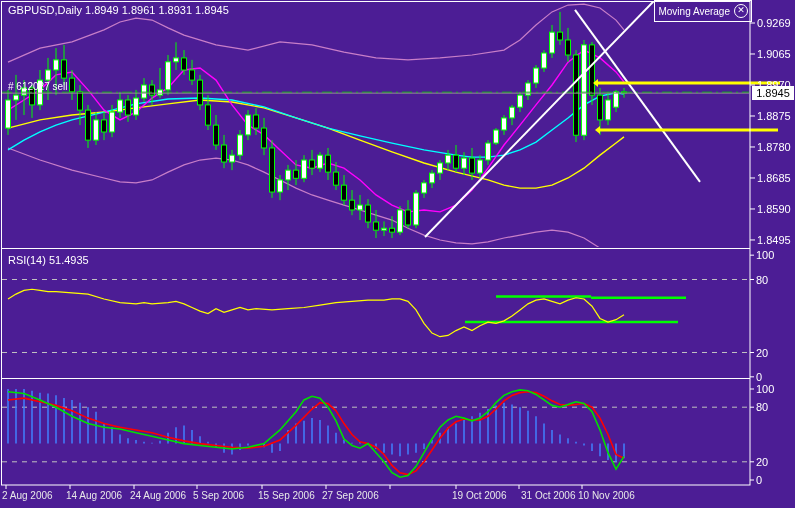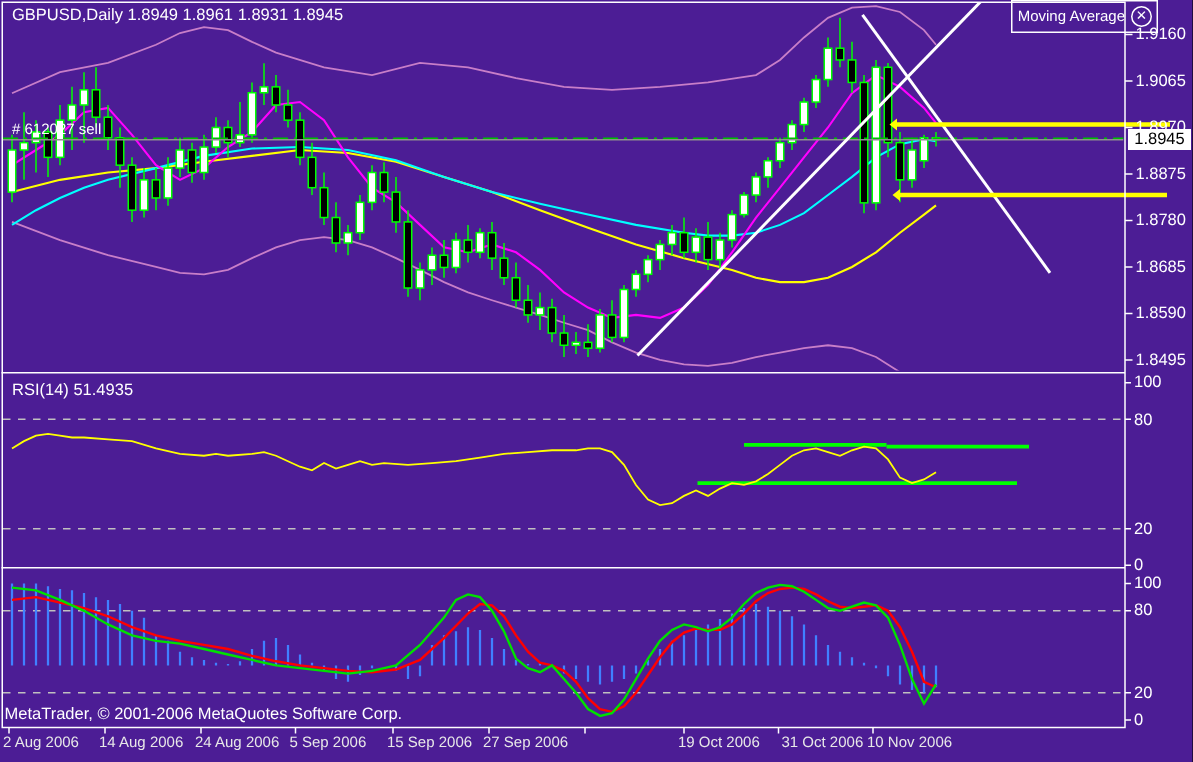--- a/index.html
+++ b/index.html
@@ -2,21 +2,21 @@
 <html><head>
 <meta charset="utf-8">
 <style>
   html,body{margin:0;padding:0;background:#000;}
   #screen{position:relative;width:795px;height:508px;background:#4c1d95;overflow:hidden;
           font-family:"Liberation Sans",sans-serif;}
   .lbl{position:absolute;color:#fff;font-size:11px;white-space:nowrap;line-height:12px;}
   .axl{position:absolute;color:#fff;font-size:11px;white-space:nowrap;line-height:12px;}
   .datel{position:absolute;color:#e8e8e8;font-size:10px;white-space:nowrap;line-height:11px;}
   #cv{position:absolute;left:0;top:0;}
-  #ma-box{position:absolute;left:674px;top:0px;width:98px;height:22px;border:1px solid #fff;
+  #ma-box{position:absolute;left:654px;top:0px;width:98px;height:22px;border:1px solid #fff;
           display:flex;align-items:center;justify-content:flex-end;gap:4px;padding-right:3px;box-sizing:border-box;}
   #ma-box .t{color:#fff;font-size:10px;}
   #ma-close{width:12px;height:12px;border:1px solid #fff;border-radius:50%;color:#fff;font-size:9px;
             line-height:11px;text-align:center;cursor:pointer;flex:0 0 auto;}
   #price-box{position:absolute;left:752px;top:86px;width:42px;height:14px;background:#fff;color:#000;
              font-size:11px;line-height:14px;text-align:center;}
   .small{font-size:10px;text-align:center;}
 </style>
 </head>
 <body>
@@ -331,26 +331,25 @@
   <div id="ma-box">
     <span class="t">Moving Average</span>
     <span id="ma-close">✕</span>
   </div>
 
   <div class="lbl small" style="left:8px;top:81px;"># 612027 sell</div>
 
   <div class="lbl" style="left:8px;top:254px;">RSI(14) 51.4935</div>
 
 
-  <div class="lbl" style="left:3px;top:470px;">MetaTrader, © 2001-2006 MetaQuotes Software Corp.</div>
 
   <div id="price-box">1.8945</div>
 
   <div id="price-axis">
-      <span class="axl" style="left: 757px; top: 17px;">1.9160</span>
+      <span class="axl" style="left: 757px; top: 17px;">0.9269</span>
       <span class="axl" style="left: 757px; top: 48px;">1.9065</span>
       <span class="axl" style="left: 757px; top: 79px;">1.8970</span>
       <span class="axl" style="left: 757px; top: 110px;">1.8875</span>
       <span class="axl" style="left: 757px; top: 141px;">1.8780</span>
       <span class="axl" style="left: 757px; top: 172px;">1.8685</span>
       <span class="axl" style="left: 757px; top: 203px;">1.8590</span>
       <span class="axl" style="left: 757px; top: 234px;">1.8495</span>
     </div>
   <div id="rsi-axis">
       <span class="axl" style="left: 756px; top: 249px;">100</span>

